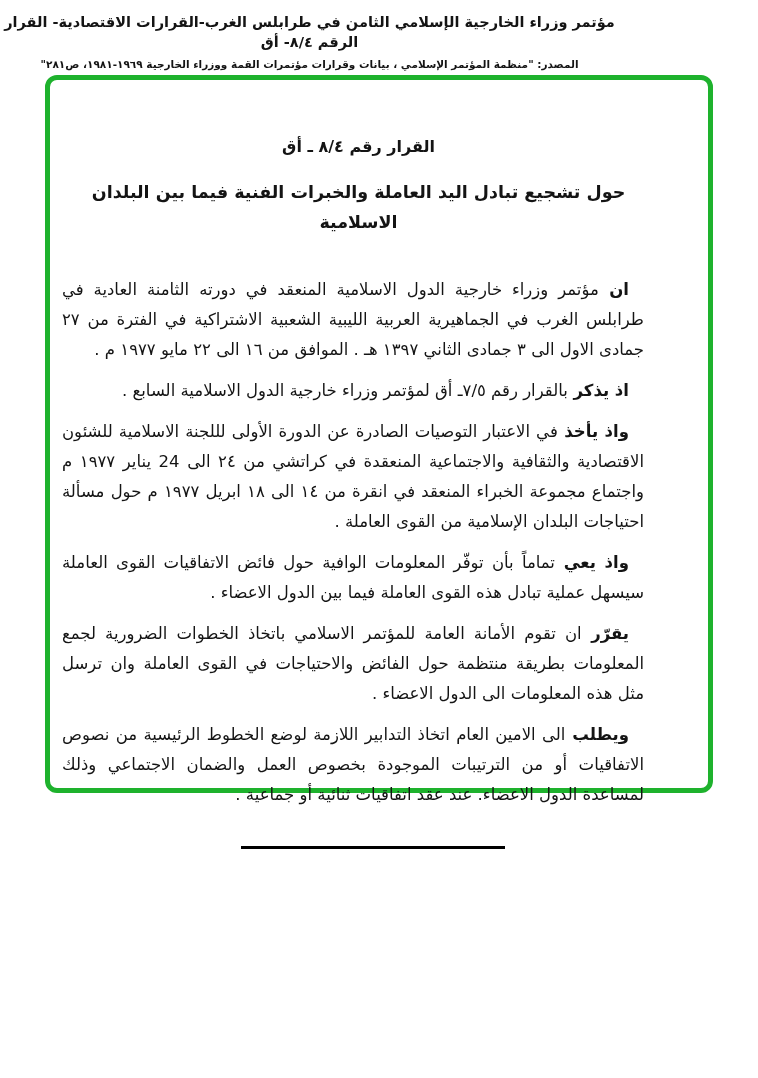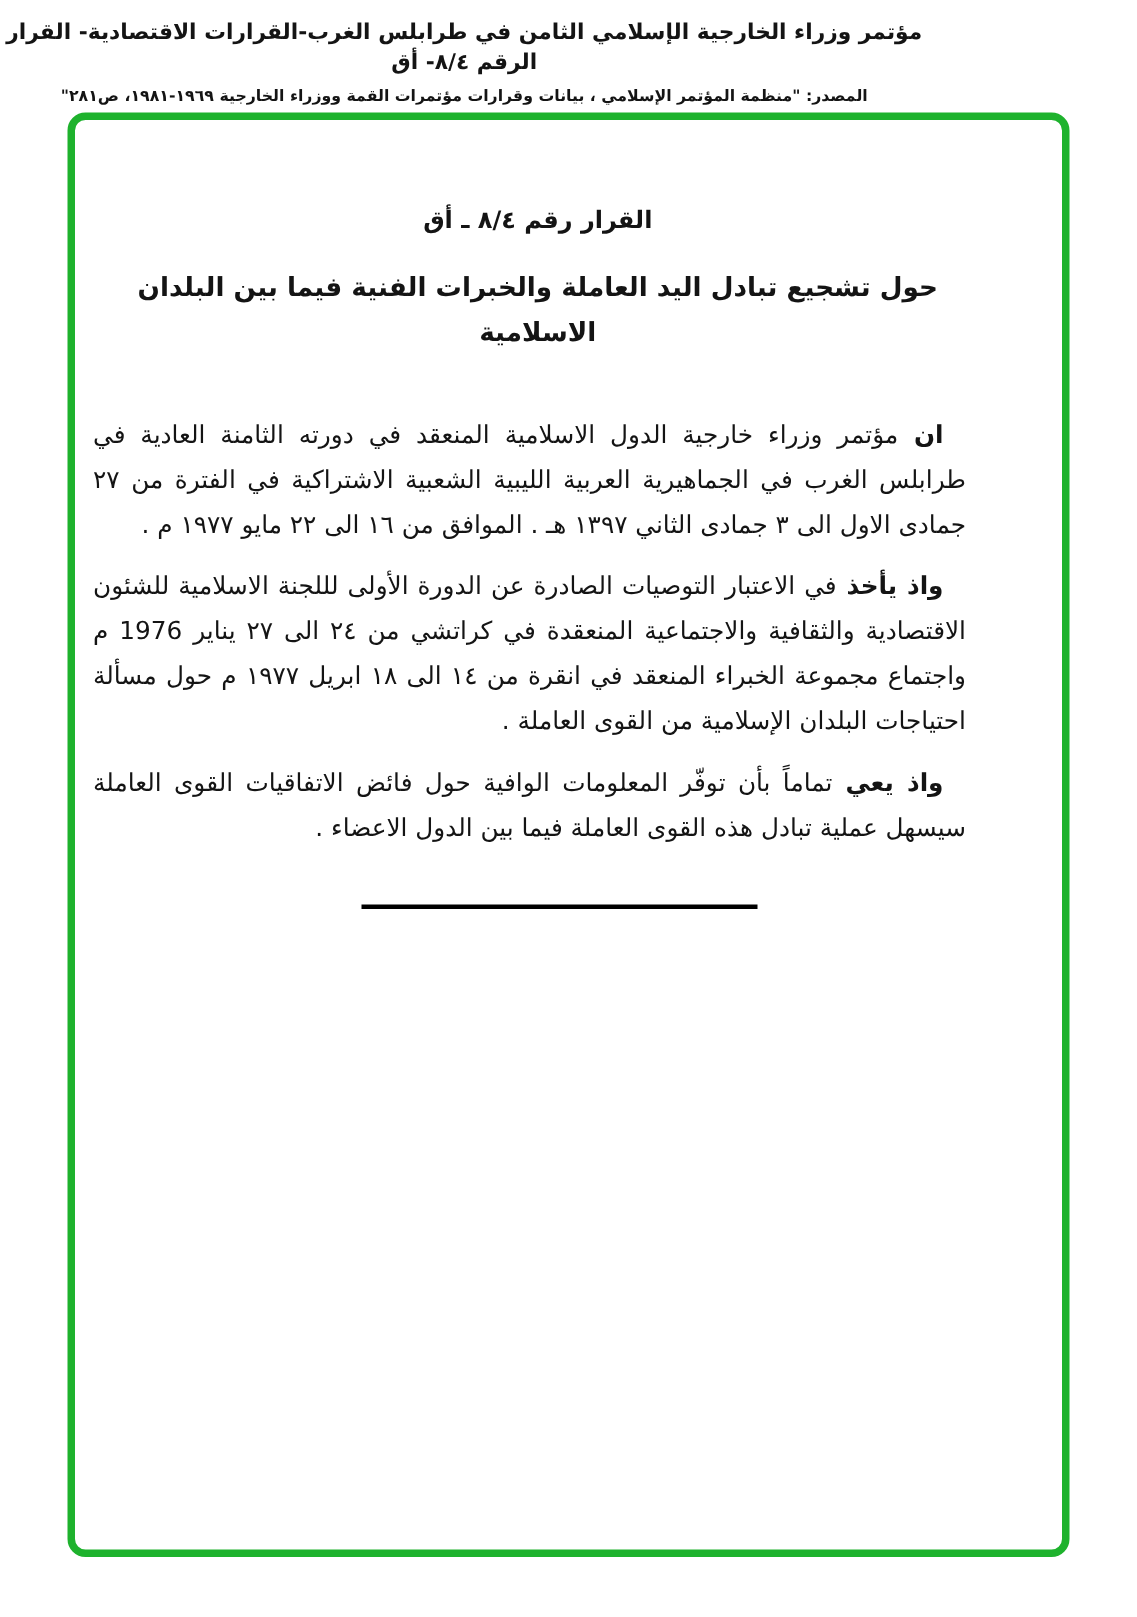--- a/index.html
+++ b/index.html
@@ -32,21 +32,21 @@
   .src-line2 {
     font-size: 10.5px;
     line-height: 16px;
     margin-top: 4px;
   }
   .frame {
     position: absolute;
     left: 45px;
     top: 75px;
     width: 668px;
-    height: 963px;
+    height: 718px;
     box-sizing: border-box;
     border: 5px solid #1eb22d;
     border-radius: 12px;
     background: #ffffff;
   }
   .doc {
     direction: rtl;
     margin: 52px 53px 0 12px;
     font-size: 16.5px;
     line-height: 30px;
@@ -88,23 +88,26 @@
 
 <main class="frame">
   <div class="doc">
 
     <h1 class="res-no">القرار رقم ٨/٤ ـ أق</h1>
 
     <h2 class="res-subject">حول تشجيع تبادل اليد العاملة والخبرات الفنية فيما بين البلدان الاسلامية</h2>
 
     <p class="para"><span class="lead">ان </span><span>مؤتمر وزراء خارجية الدول الاسلامية المنعقد في دورته الثامنة العادية في طرابلس الغرب في الجماهيرية العربية الليبية الشعبية الاشتراكية في الفترة من ٢٧ جمادى الاول الى ٣ جمادى الثاني ١٣٩٧ هـ . الموافق من ١٦ الى ٢٢ مايو ١٩٧٧ م .</span></p>
 
+    <p class="para"><span class="lead">اذ يذكر </span><span>بالقرار رقم ٧/٥ـ أق لمؤتمر وزراء خارجية الدول الاسلامية السابع .</span></p>
 
-    <p class="para"><span class="lead">واذ يأخذ </span><span>في الاعتبار التوصيات الصادرة عن الدورة الأولى لللجنة الاسلامية للشئون الاقتصادية والثقافية والاجتماعية المنعقدة في كراتشي من ٢٤ الى ٢٧ يناير 1976 م واجتماع مجموعة الخبراء المنعقد في انقرة من ١٤ الى ١٨ ابريل ١٩٧٧ م حول مسألة احتياجات البلدان الإسلامية من القوى العاملة .</span></p>
+    <p class="para"><span class="lead">واذ يأخذ </span><span>في الاعتبار التوصيات الصادرة عن الدورة الأولى لللجنة الاسلامية للشئون الاقتصادية والثقافية والاجتماعية المنعقدة في كراتشي من ٢٤ الى 24 يناير ١٩٧٧ م واجتماع مجموعة الخبراء المنعقد في انقرة من ١٤ الى ١٨ ابريل ١٩٧٧ م حول مسألة احتياجات البلدان الإسلامية من القوى العاملة .</span></p>
 
     <p class="para"><span class="lead">واذ يعي </span><span>تماماً بأن توفّر المعلومات الوافية حول فائض الاتفاقيات القوى العاملة سيسهل عملية تبادل هذه القوى العاملة فيما بين الدول الاعضاء .</span></p>
 
+    <p class="para"><span class="lead">يقرّر </span><span>ان تقوم الأمانة العامة للمؤتمر الاسلامي باتخاذ الخطوات الضرورية لجمع المعلومات بطريقة منتظمة حول الفائض والاحتياجات في القوى العاملة وان ترسل مثل هذه المعلومات الى الدول الاعضاء .</span></p>
 
+    <p class="para"><span class="lead">ويطلب </span><span>الى الامين العام اتخاذ التدابير اللازمة لوضع الخطوط الرئيسية من نصوص الاتفاقيات أو من الترتيبات الموجودة بخصوص العمل والضمان الاجتماعي وذلك لمساعدة الدول الاعضاء. عند عقد اتفاقيات ثنائية أو جماعية .</span></p>
 
     <div class="divider"></div>
 
   </div>
 </main>
 
 </body></html>

